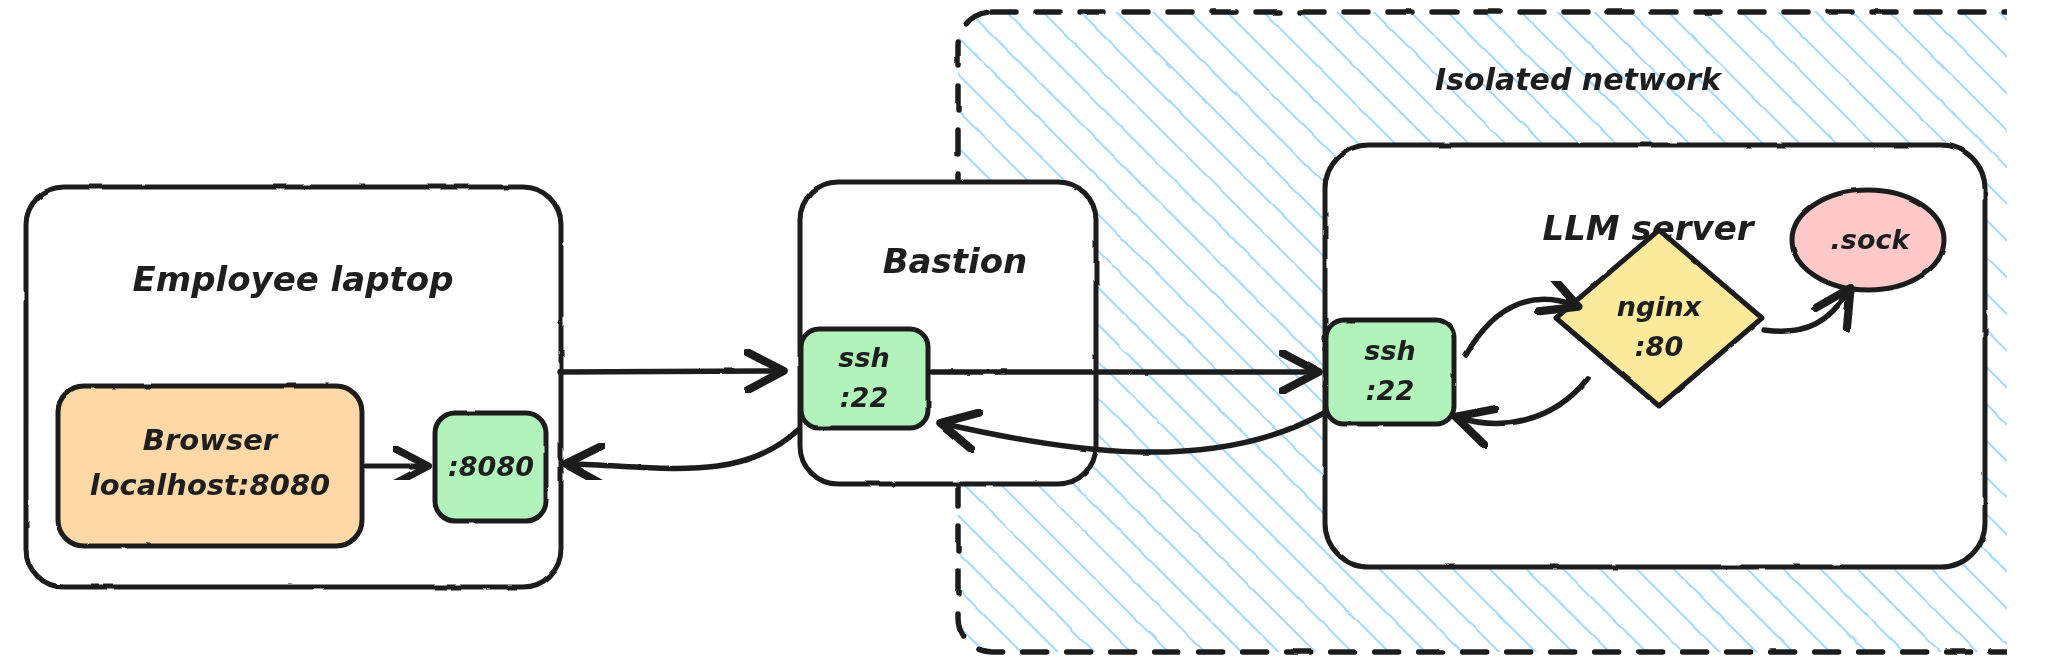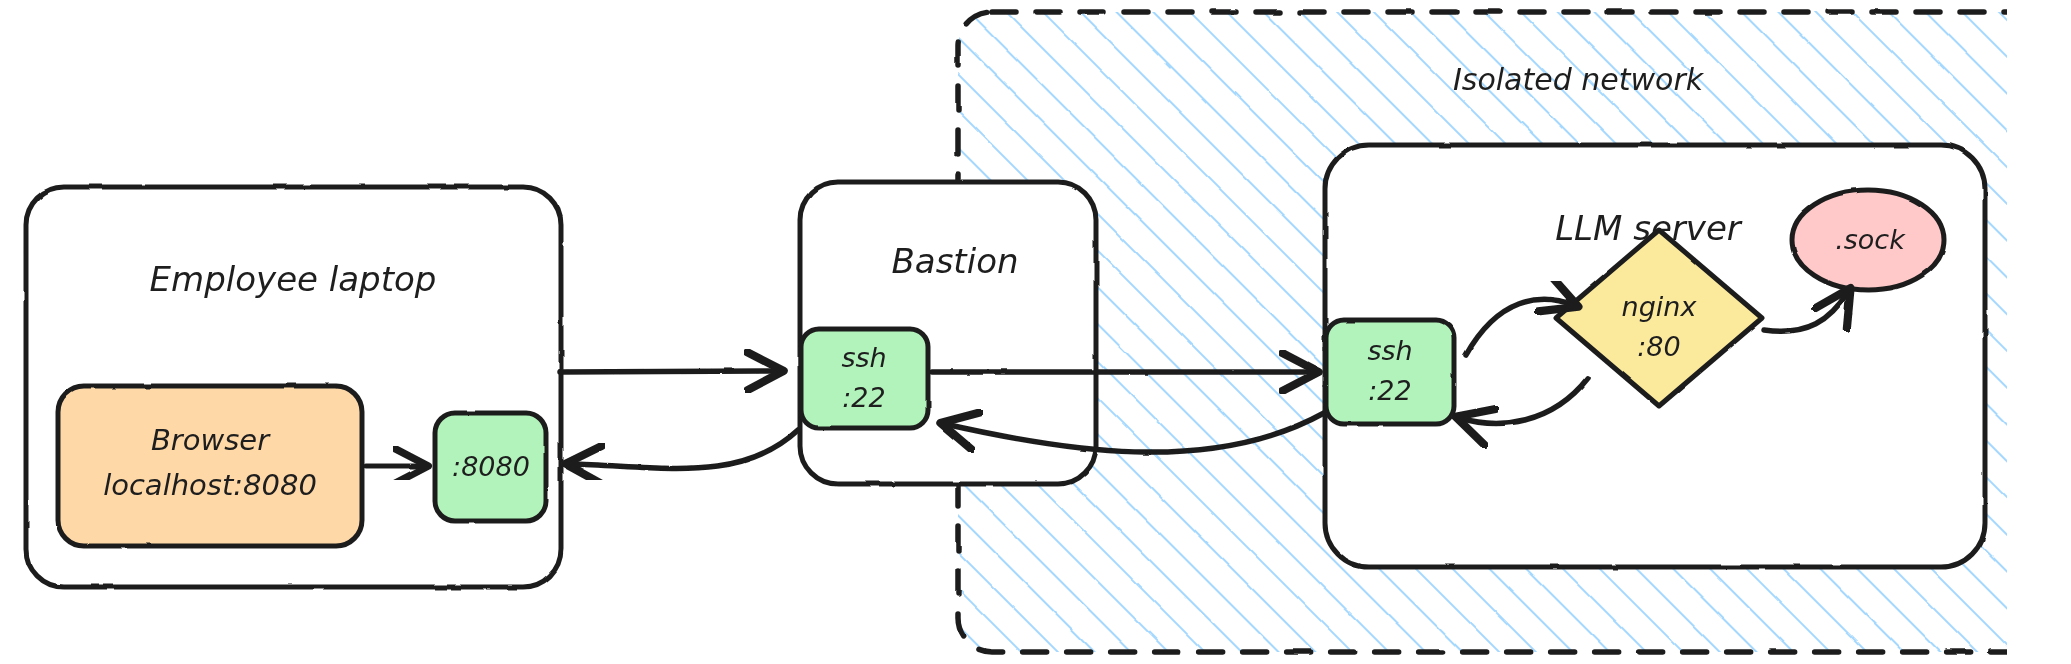--- a/index.html
+++ b/index.html
@@ -10,20 +10,21 @@
   }
   body {
     font-family: "DejaVu Sans", sans-serif;
   }
   #stage {
     position: relative;
     width: 2007px;
     height: 664px;
     background: #ffffff;
     overflow: hidden;
+    font-weight: bold;
   }
   #stage svg.layer {
     position: absolute;
     left: 0;
     top: 0;
     width: 2071px;
     height: 664px;
   }
   .sketch-text {
     font-family: "DejaVu Sans", sans-serif;

